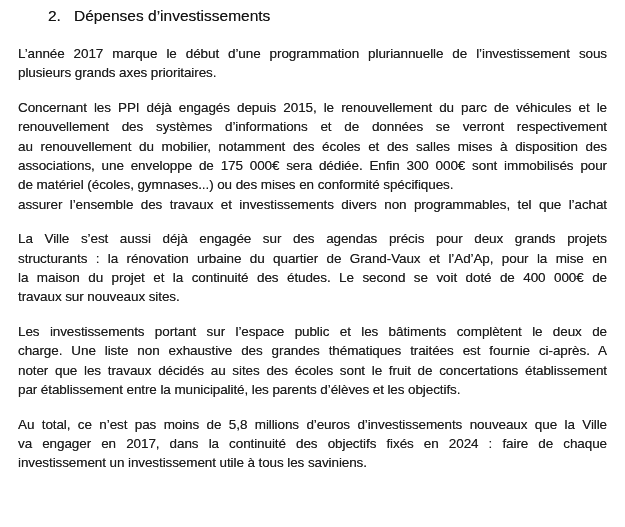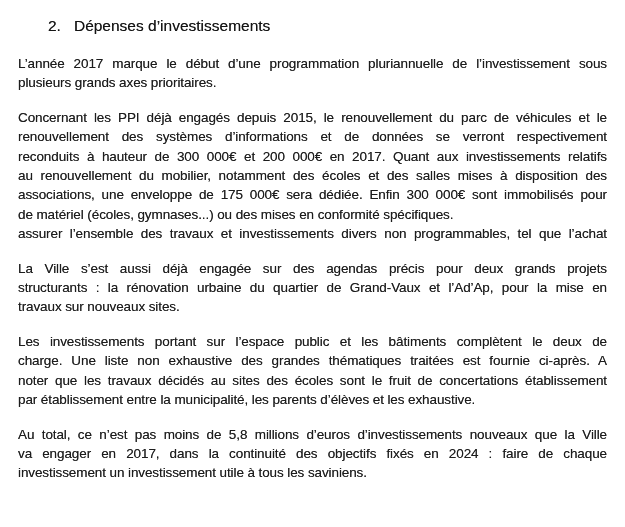--- a/index.html
+++ b/index.html
@@ -8,21 +8,21 @@
     background: #ffffff;
   }
   .page {
     position: relative;
     box-sizing: border-box;
     width: 625px;
     height: 527px;
     background: #ffffff;
     font-family: "Liberation Sans", sans-serif;
     color: #1d1d1d;
-    padding: 14px 18px 0 18px;
+    padding: 4px 18px 0 18px;
     overflow: hidden;
     text-shadow: 0 0 0.35px rgba(25,25,25,0.65);
   }
   .heading {
     margin: 2px 0 18px 30px;
     font-size: 15.5px;
     line-height: 20px;
     font-weight: 400;
     color: #141414;
   }
@@ -54,36 +54,36 @@
     <span class="num">2.</span><span>Dépenses d’investissements</span>
   </div>
   <div class="doc-body">
       <div class="para">
         <div class="line">L’année 2017 marque le début d’une programmation pluriannuelle de l’investissement sous</div>
         <div class="line last">plusieurs grands axes prioritaires.</div>
       </div>
       <div class="para">
         <div class="line">Concernant les PPI déjà engagés depuis 2015, le renouvellement du parc de véhicules et le</div>
         <div class="line">renouvellement des systèmes d’informations et de données se verront respectivement</div>
-        <div class="line">reconduits à hauteur de 300 000€ et 200 000€ en 2017. Quant aux investissements relatifs</div>
         <div class="line">au renouvellement du mobilier, notamment des écoles et des salles mises à disposition des</div>
         <div class="line">associations, une enveloppe de 175 000€ sera dédiée. Enfin 300 000€ sont immobilisés pour</div>
         <div class="line last">de matériel (écoles, gymnases...) ou des mises en conformité spécifiques.</div>
         <div class="line">assurer l’ensemble des travaux et investissements divers non programmables, tel que l’achat</div>
       </div>
       <div class="para">
         <div class="line">La Ville s’est aussi déjà engagée sur des agendas précis pour deux grands projets</div>
         <div class="line">structurants : la rénovation urbaine du quartier de Grand-Vaux et l’Ad’Ap, pour la mise en</div>
+        <div class="line">la maison du projet et la continuité des études. Le second se voit doté de 400 000€ de</div>
         <div class="line last">travaux sur nouveaux sites.</div>
       </div>
       <div class="para">
         <div class="line">Les investissements portant sur l’espace public et les bâtiments complètent le deux de</div>
         <div class="line">charge. Une liste non exhaustive des grandes thématiques traitées est fournie ci-après. A</div>
         <div class="line">noter que les travaux décidés au sites des écoles sont le fruit de concertations établissement</div>
-        <div class="line last">par établissement entre la municipalité, les parents d’élèves et les exhaustive.</div>
+        <div class="line last">par établissement entre la municipalité, les parents d’élèves et les objectifs.</div>
       </div>
       <div class="para">
         <div class="line">Au total, ce n’est pas moins de 5,8 millions d’euros d’investissements nouveaux que la Ville</div>
         <div class="line">va engager en 2017, dans la continuité des objectifs fixés en 2024 : faire de chaque</div>
         <div class="line last">investissement un investissement utile à tous les saviniens.</div>
       </div>
     </div>
 </div>
 
 </body></html>

